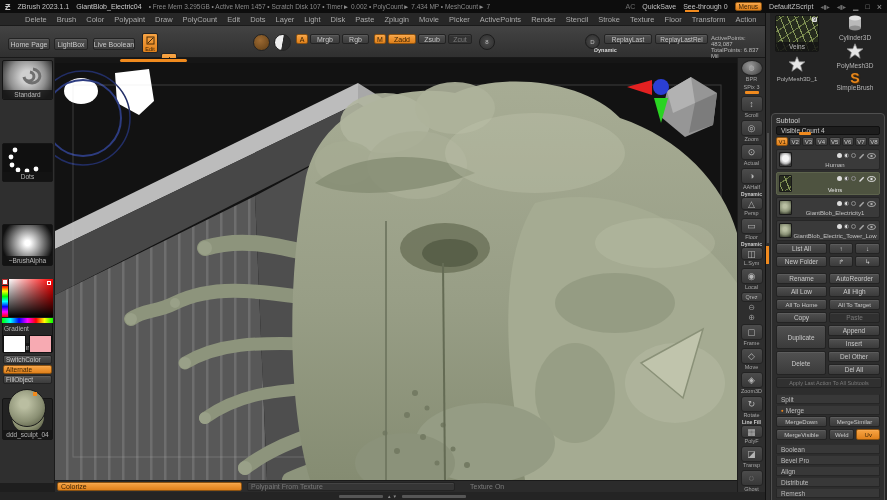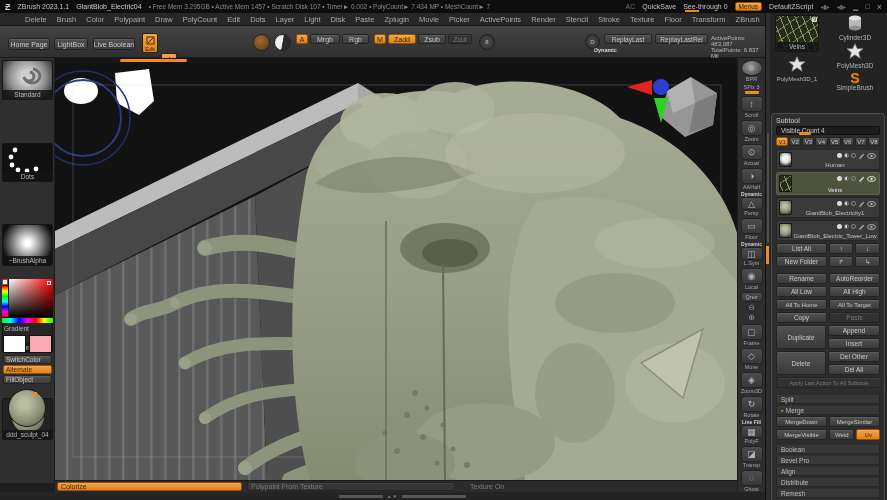--- a/index.html
+++ b/index.html
@@ -89,21 +89,21 @@
   <span class="mi">Zplugin</span>
   <span class="mi">Movie</span>
   <span class="mi">Picker</span>
   <span class="mi">ActivePoints</span>
   <span class="mi">Render</span>
   <span class="mi">Stencil</span>
   <span class="mi">Stroke</span>
   <span class="mi">Texture</span>
   <span class="mi">Floor</span>
   <span class="mi">Transform</span>
-  <span class="mi">ZBrush</span>
+  <span class="mi">Action</span>
   <span class="mi">Zscript</span>
   <span class="mi">Help</span>
 </div>
 
 <div class="ab" style="left:0;top:26px;width:765px;height:32px;background:linear-gradient(#434343,#303030);border-bottom:1px solid #191919">
   <div class="btn ab" style="left:8px;top:12px;width:42px;height:12px">Home Page</div>
   <div class="btn ab" style="left:54px;top:12px;width:34px;height:12px">LightBox</div>
   <div class="btn ab" style="left:93px;top:12px;width:42px;height:12px">Live Boolean</div>
 
   <div class="tool-btn or ab" style="left:142px;top:7px">

